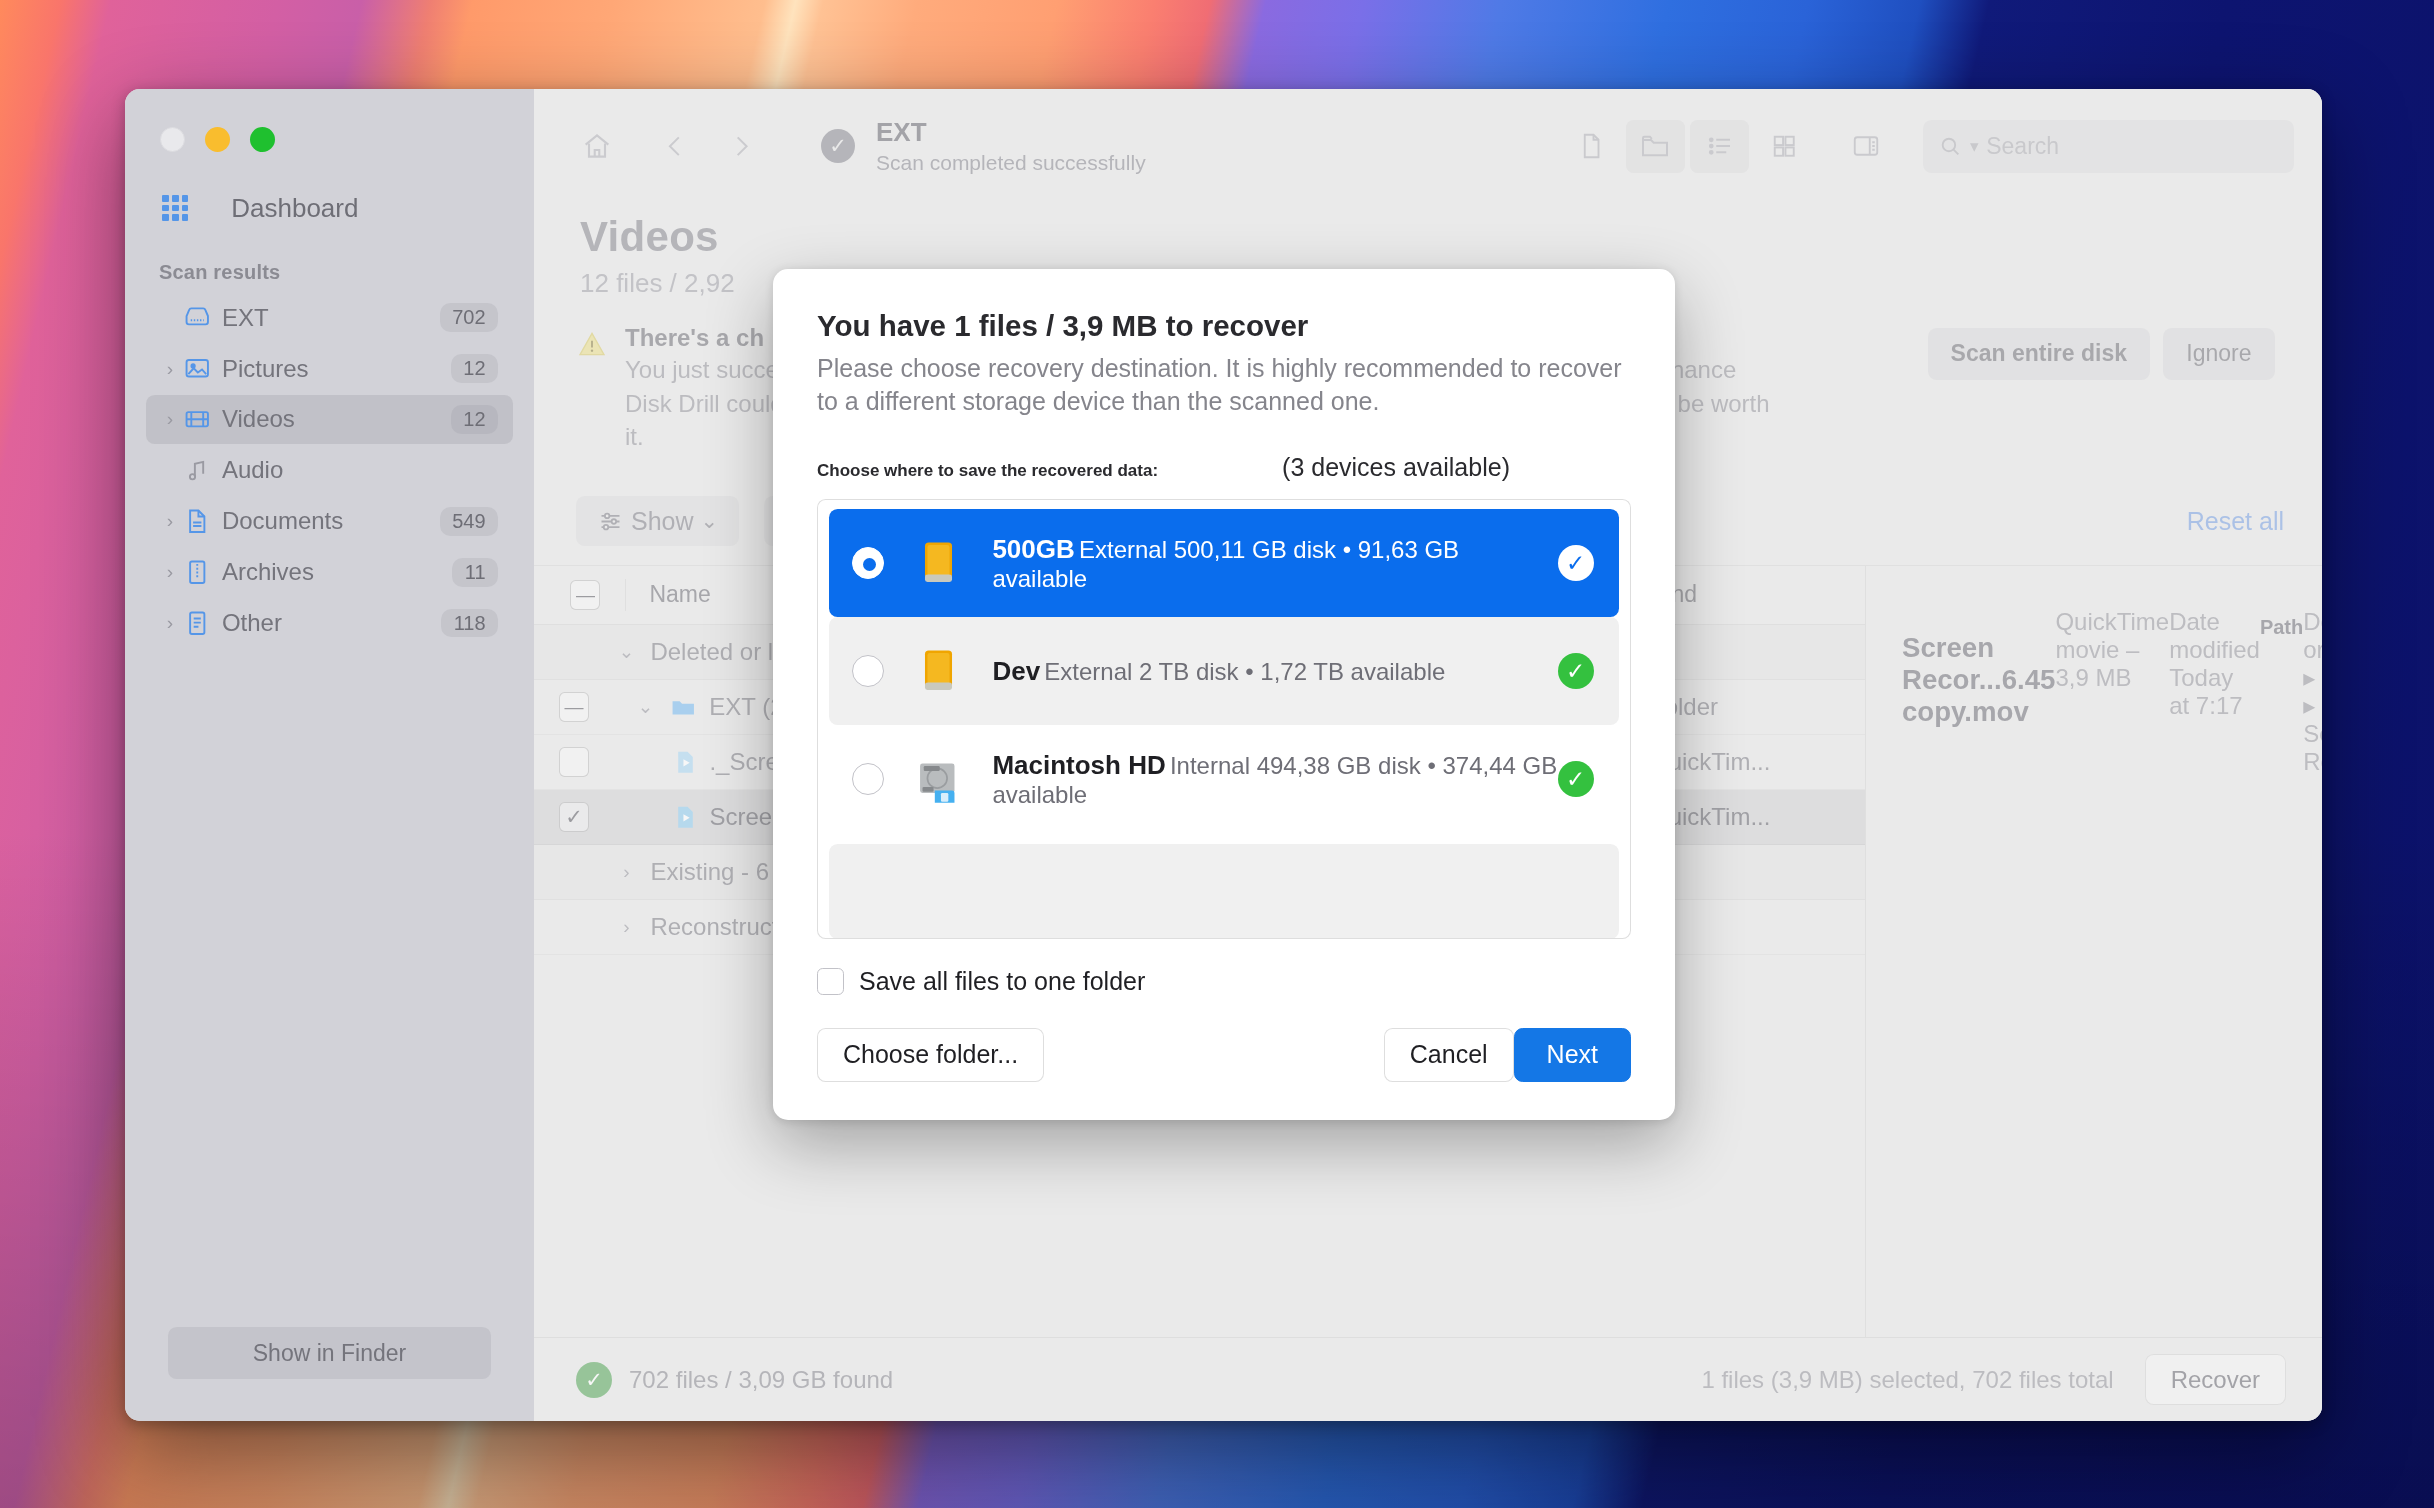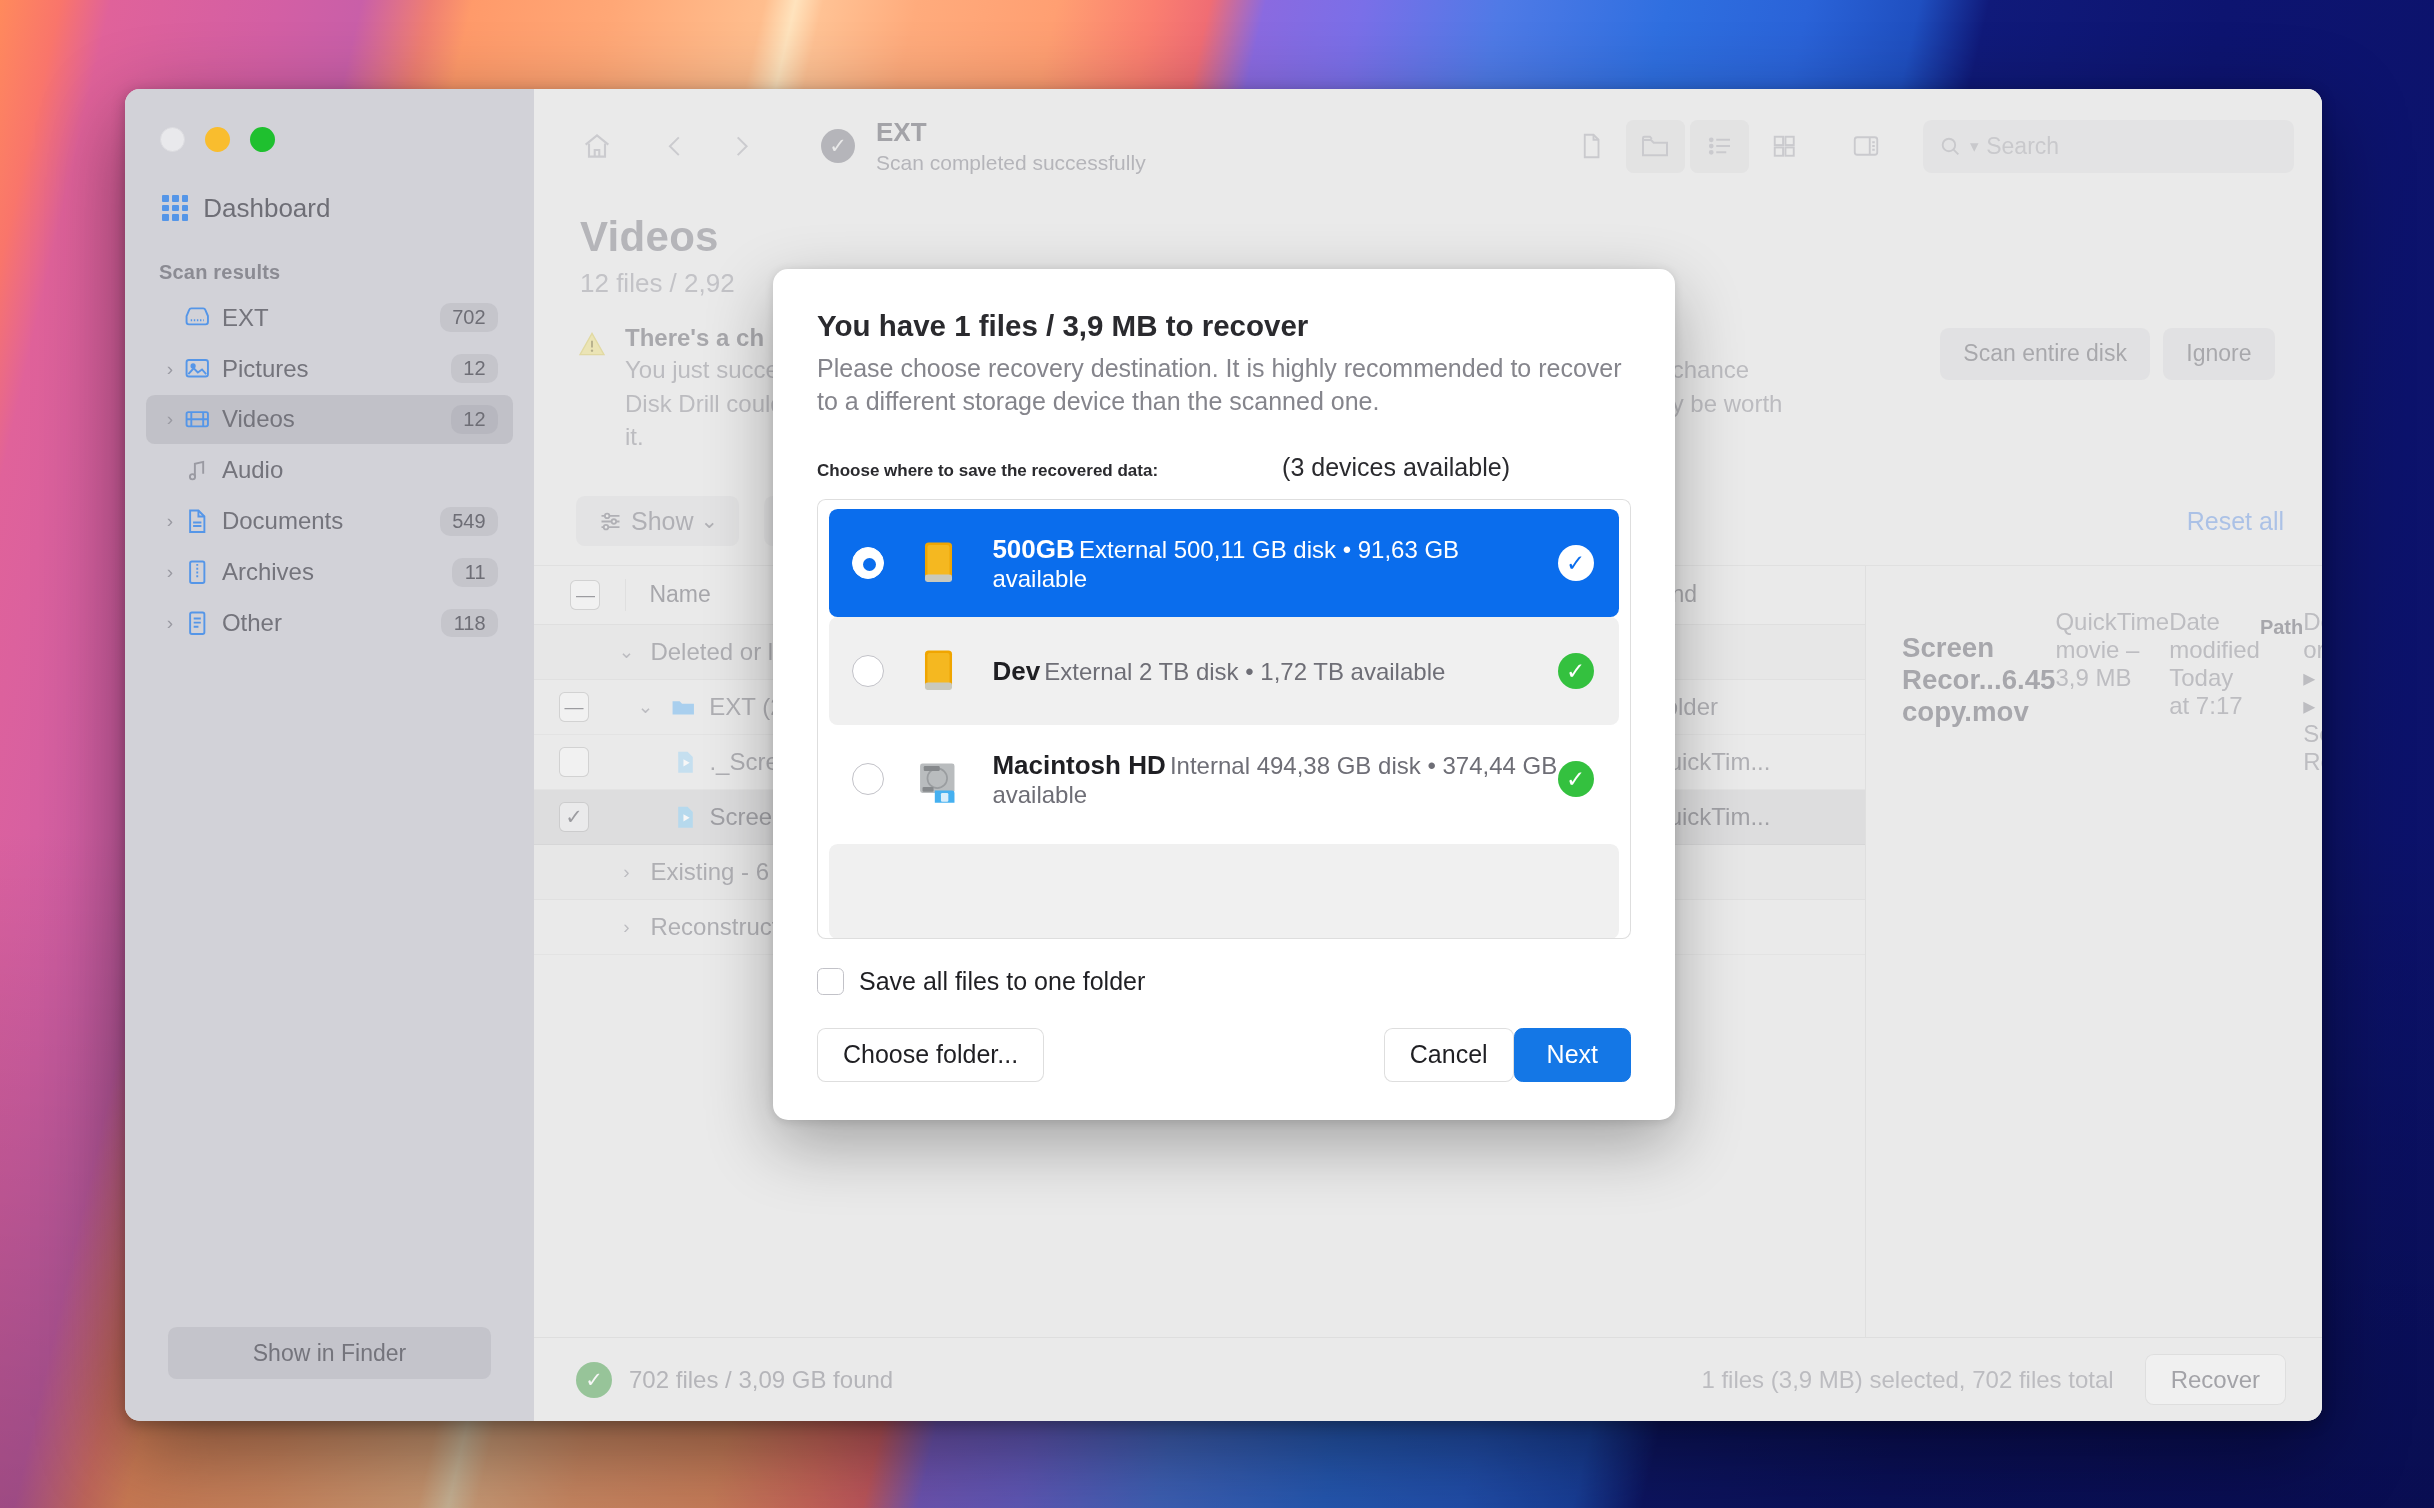--- a/index.html
+++ b/index.html
@@ -74,21 +74,21 @@
   .tl.close { background: #e9e9ec; border: 1px solid #dcdce0; }
   .tl.min { background: #f9bd2e; }
   .tl.max { background: #1fc02f; }
 
   .dash-row {
     display: flex; align-items: center; gap: 15px;
     margin: 32px 0 0 26px;
     padding: 8.6px 11.4px; border-radius: 8.6px;
     width: 342px;
   }
-  .dash-label { font-size: 26px; color: #6e6e76; }
+  .dash-label { font-size: 26px; color: #6e6e76; margin-left: 28px; }
 
   .grid-icon { display: grid; grid-template-columns: repeat(3, 6.7px); grid-template-rows: repeat(3, 6.7px); gap: 2.9px; }
   .grid-icon i { background: #5596e8; border-radius: 1px; display:block; }
 
   .section-title {
     font-size: 20px; font-weight: bold; color: #8b8b93;
     margin: 28.5px 0 9.5px 34px; letter-spacing: 0.2px;
   }
 
   .nav-item {
@@ -160,21 +160,21 @@
   }
   .warn-tri { margin-top: 3.8px; }
   .warn-body { flex: 1 1 auto; }
   .warn-title { font-size: 24px; font-weight: bold; color: #77777f; }
   .warn-text { font-size: 24px; color: #9a9aa1; line-height: 1.28; margin-top: 2.9px; }
   .warn-actions { display: flex; gap: 13.3px; align-items: flex-start; padding-top: 3.8px; }
   .warn-btn {
     background: rgba(160,160,168,0.2); border: none; border-radius: 8.6px;
     font-size: 23px; padding: 12.4px 23px; font-family: inherit; color: #78787f;
   }
-  .warn-btn.strong { font-weight: normal; }
+  .warn-btn.strong { font-weight: bold; }
 
   
   #filter-row {
     margin-top: 25px;
     height: 88px; display: flex; align-items: center;
     padding: 0 38px 0 42px;
     border-bottom: 1px solid rgba(0,0,0,0.07);
   }
   #show-btn {
     display: flex; align-items: center; gap: 7px;

